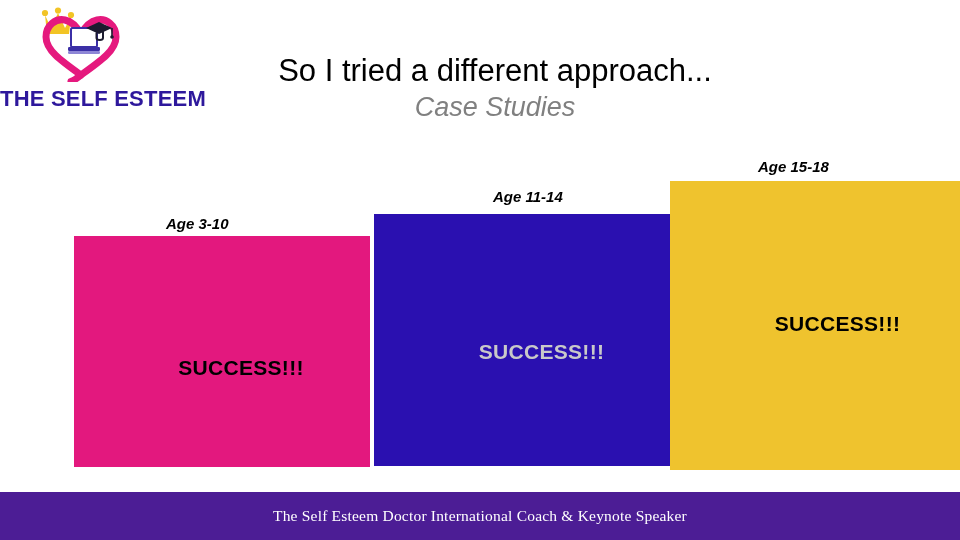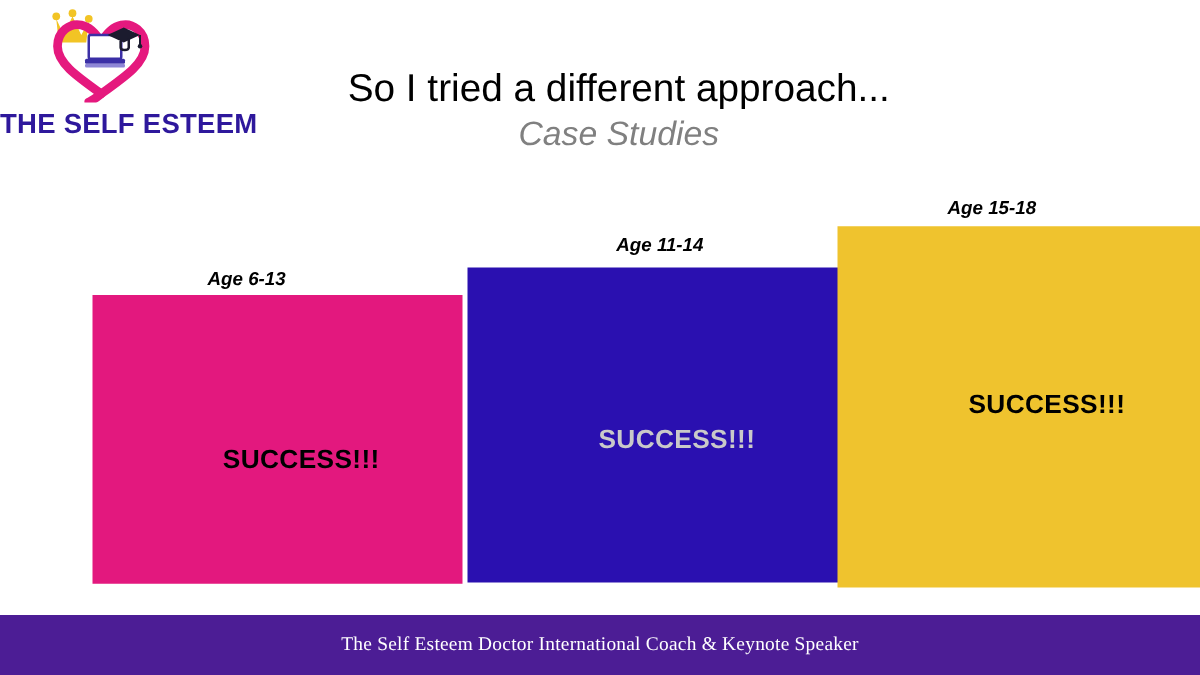--- a/index.html
+++ b/index.html
@@ -190,21 +190,21 @@
     </div>
 
     <div id="logo-title">THE SELF ESTEEM</div>
   </div>
 
   <div id="title-block">
     <div id="title-main">So I tried a different approach...</div>
     <div id="title-sub">Case Studies</div>
   </div>
 
-  <div class="age-label" id="label-1">Age 6-13</div>
+  <div class="age-label" id="label-1">Age 3-10</div>
   <div class="bar" id="bar-1">
     <span class="bar-text">SUCCESS!!!</span>
   </div>
 
   <div class="age-label" id="label-2">Age 11-14</div>
   <div class="bar" id="bar-2">
     <span class="bar-text">SUCCESS!!!</span>
   </div>
 
   <div class="age-label" id="label-3">Age 15-18</div>

